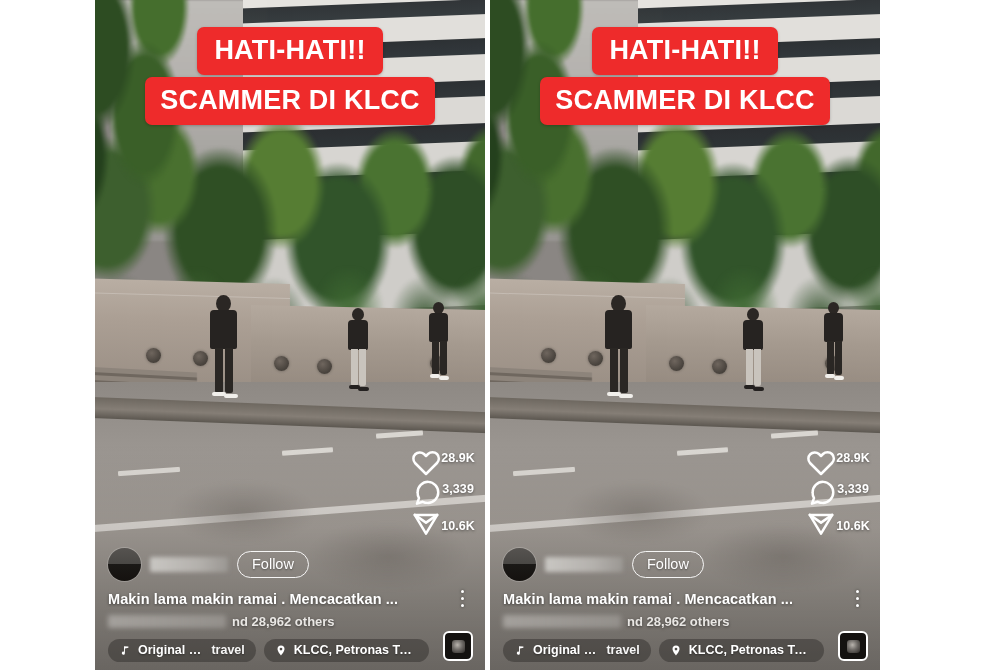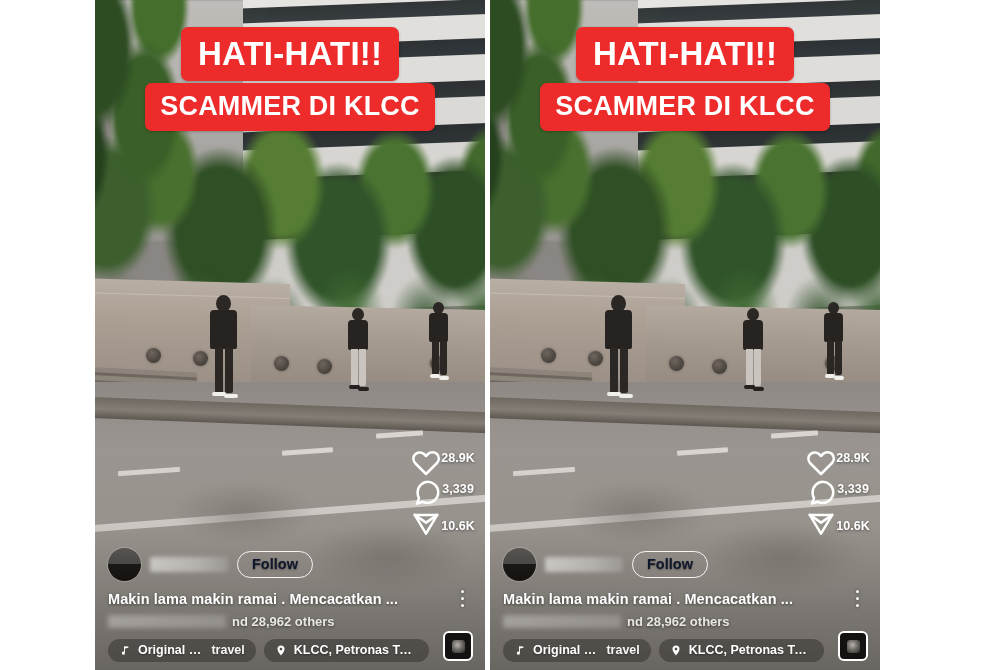--- a/index.html
+++ b/index.html
@@ -183,21 +183,21 @@
   .banner {
     background: #ee2b2b;
     color: #ffffff;
     font-weight: 700;
     letter-spacing: .2px;
     line-height: 1;
     border-radius: 7px;
     box-shadow: 0 1px 3px rgba(0,0,0,.22);
     white-space: nowrap;
   }
-  .banner-1 { font-size: 33px; padding: 10px 17px 11px; }
+  .banner-1 { font-size: 27px; padding: 10px 17px 11px; }
   .banner-2 { font-size: 27px; padding: 10px 15px 11px; }
 
   
   .rail {
     position:absolute; right: 10px; bottom: 132px;
     display:flex; flex-direction:column; align-items:center;
     gap: 0px;
     text-shadow: 0 1px 3px rgba(0,0,0,.45);
   }
   .rail-item { display:flex; flex-direction:row; align-items:center; }
@@ -224,21 +224,21 @@
     box-shadow: 0 0 0 1px rgba(255,255,255,.18);
   }
   .username-blur {
     width: 78px; height: 15px; border-radius: 2px;
     background: linear-gradient(90deg, rgba(206,204,200,.92), rgba(186,183,179,.88) 62%, rgba(160,157,153,.75));
     filter: blur(2.2px);
   }
   .follow-btn {
     border: 1.4px solid rgba(255,255,255,.92);
     border-radius: 16px;
-    color:#0f172a; font-size: 14.5px; font-weight: 700;
+    color:#ffffff; font-size: 14.5px; font-weight: 400;
     padding: 4px 14px 5px;
     background: transparent;
     text-shadow: 0 1px 2px rgba(0,0,0,.4);
     line-height: 1.15;
   }
 
   .caption {
     color:#fff; font-size: 14.5px; font-weight: 600;
     padding: 0 52px 0 13px;
     text-shadow: 0 1px 3px rgba(0,0,0,.5);

